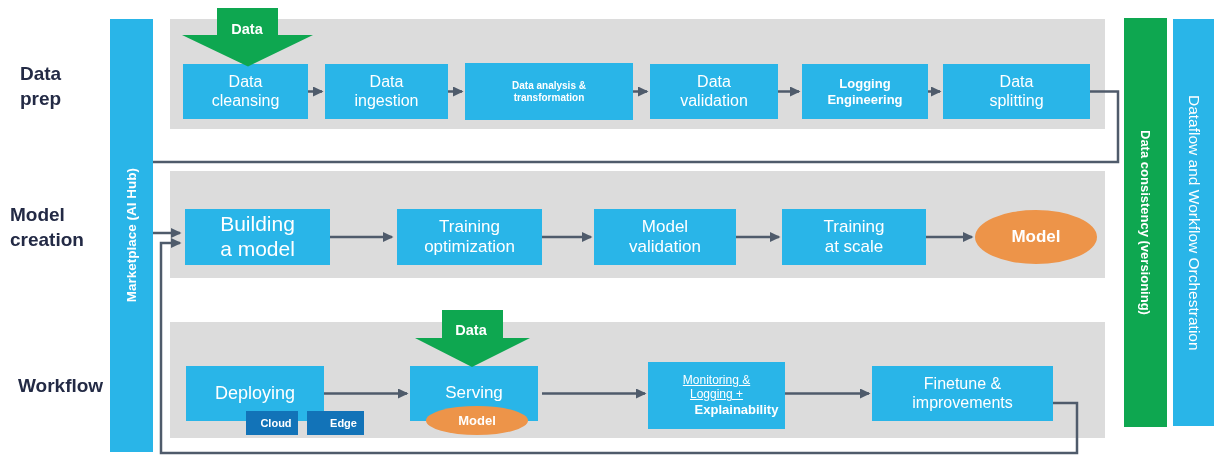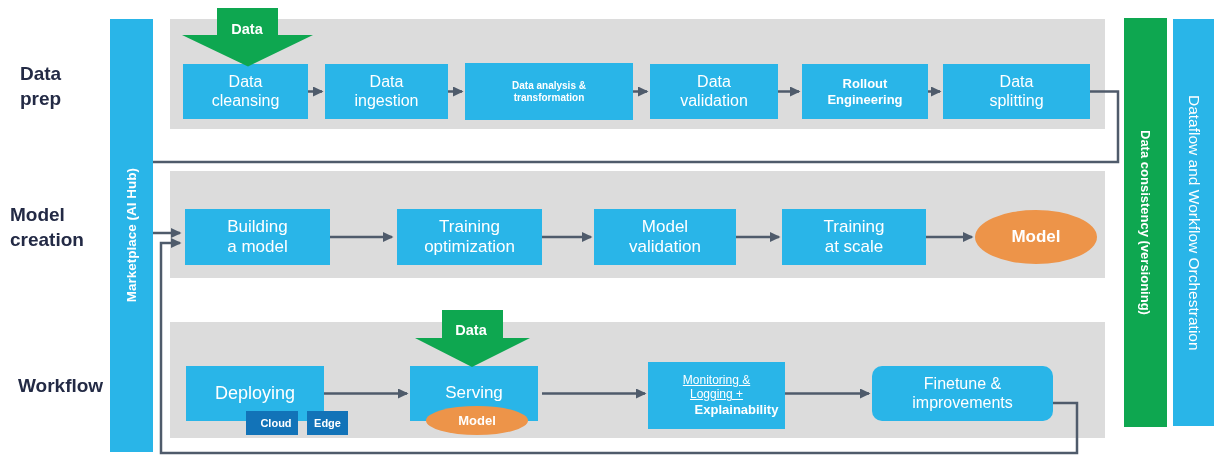--- a/index.html
+++ b/index.html
@@ -58,47 +58,47 @@
   </div>
 
   <div class="node" style="left:183px;top:64px;width:125px;height:55px;font-size:16px;">Data
 cleansing</div>
   <div class="node" style="left:325px;top:64px;width:123px;height:55px;font-size:16px;">Data
 ingestion</div>
   <div class="node" style="left:465px;top:63px;width:168px;height:57px;font-size:10px;font-weight:bold;">Data analysis &amp;
 transformation</div>
   <div class="node" style="left:650px;top:64px;width:128px;height:55px;font-size:16px;">Data
 validation</div>
-  <div class="node" style="left:802px;top:64px;width:126px;height:55px;font-size:13px;font-weight:bold;">Rollout
+  <div class="node" style="left:802px;top:64px;width:126px;height:55px;font-size:13px;font-weight:bold;">Logging
 Engineering</div>
   <div class="node" style="left:943px;top:64px;width:147px;height:55px;font-size:16px;">Data
 splitting</div>
 
-  <div class="node" style="left:185px;top:209px;width:145px;height:56px;font-size:17px;">Building
+  <div class="node" style="left:185px;top:209px;width:145px;height:56px;font-size:21px;">Building
 a model</div>
   <div class="node" style="left:397px;top:209px;width:145px;height:56px;font-size:17px;">Training
 optimization</div>
   <div class="node" style="left:594px;top:209px;width:142px;height:56px;font-size:17px;">Model
 validation</div>
   <div class="node" style="left:782px;top:209px;width:144px;height:56px;font-size:17px;">Training
 at scale</div>
   <div class="ellipse" style="left:975px;top:210px;width:122px;height:54px;font-size:17px;">Model</div>
 
   <div class="node" style="left:186px;top:366px;width:138px;height:55px;font-size:18px;">Deploying</div>
   <div class="node" style="left:410px;top:366px;width:128px;height:55px;font-size:17px;">Serving</div>
   <div class="node" style="left:648px;top:362px;width:137px;height:67px;flex-direction:column;">
     <span class="mon-line1">Monitoring &amp;
 Logging +</span>
     <span class="mon-line2">Explainability</span>
   </div>
-  <div class="node" style="left:872px;top:366px;width:181px;height:55px;font-size:16px;border-radius:10px;">Finetune &amp;
+  <div class="node" style="left:872px;top:366px;width:181px;height:55px;font-size:16px;">Finetune &amp;
 improvements</div>
 
   <div class="chip" style="left:246px;top:411px;width:44px;height:24px;padding-left:8px;">Cloud</div>
-  <div class="chip" style="left:307px;top:411px;width:41px;height:24px;">Edge</div>
+  <div class="chip" style="left:307px;top:411px;width:41px;height:24px;padding-left:16px;">Edge</div>
   <div class="ellipse" style="left:426px;top:406px;width:102px;height:29px;font-size:13px;">Model</div>
 
   <svg class="overlay" width="1232" height="468" viewBox="0 0 1232 468">
     <defs>
       <marker id="arrow" markerWidth="4.6" markerHeight="4" refX="3.6" refY="2" orient="auto">
         <polygon class="arrowhead" points="0,0 4.2,2 0,4"></polygon>
       </marker>
     </defs>
 
     <polygon class="garrow" points="217,8 278,8 278,35 313,35 248,66.5 182,35 217,35"></polygon>

